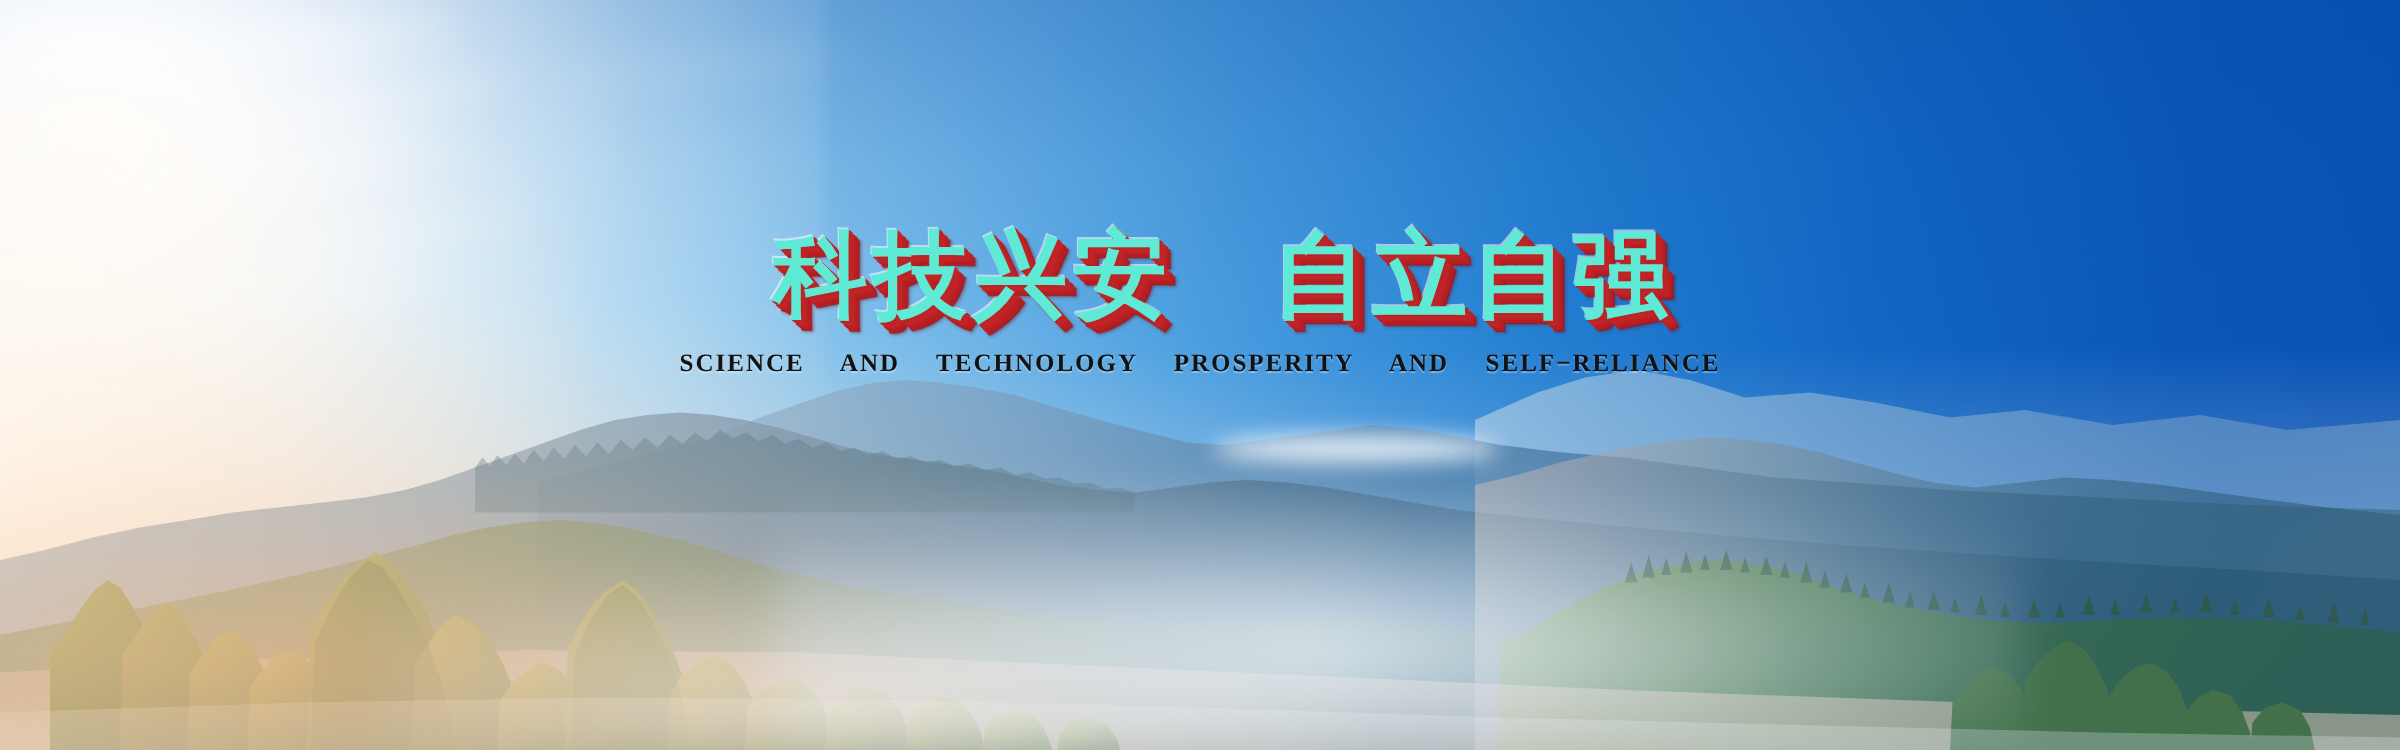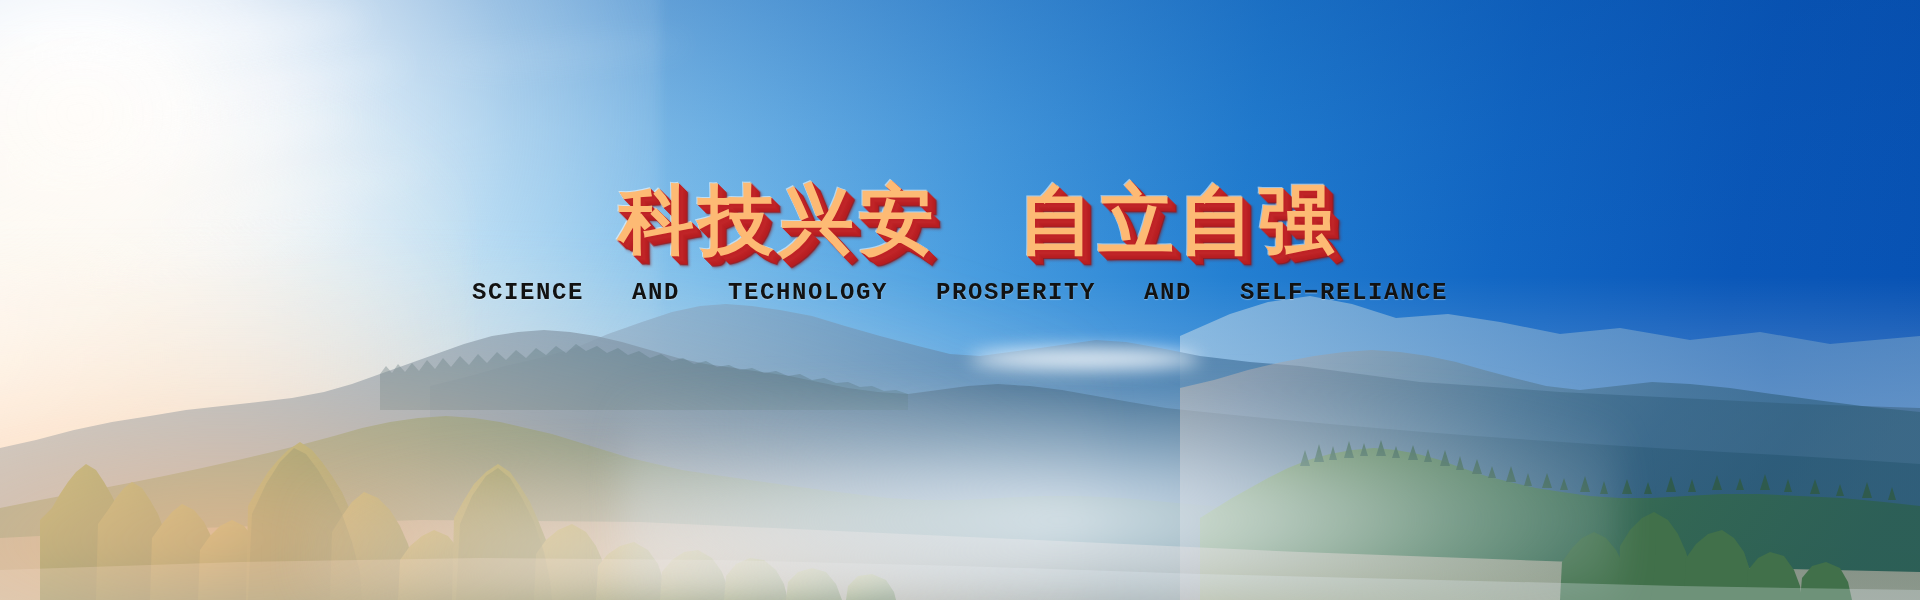--- a/index.html
+++ b/index.html
@@ -177,21 +177,21 @@
     width: 1920px;
     text-align: center;
   }
   .headline {
     display: inline-block;
     font-family: "DejaVu Sans", "Liberation Sans", sans-serif;
     font-weight: 700;
     font-size: 76px;
     line-height: 1;
     letter-spacing: 4px;
-    color: #fdba74;
+    color: #5eead4;
     white-space: pre;
     text-shadow:
        1px  1px 0 #bf2326,
        2px  2px 0 #bf2326,
        3px  3px 0 #c02528,
        4px  4px 0 #c02528,
        5px  5px 0 #bc2225,
        6px  6px 0 #ba2023,
        7px  7px 0 #b71e22,
        8px  8px 0 #b51d21,
@@ -203,23 +203,23 @@
 
   .subhead-wrap {
     position: absolute;
     left: 0;
     top: 280px;
     width: 1920px;
     text-align: center;
   }
   .subhead {
     display: inline-block;
-    font-family: Liberation Mono, monospace;
+    font-family: Liberation Serif, serif;
     font-weight: 700;
-    font-size: 24px;
+    font-size: 20px;
     line-height: 1.1;
     letter-spacing: 1.6px;
     word-spacing: 8px;
     color: #121212;
     white-space: pre;
     text-shadow: 0 1px 1px rgba(255,255,255,0.35);
   }
 </style>
 </head>
 <body>

